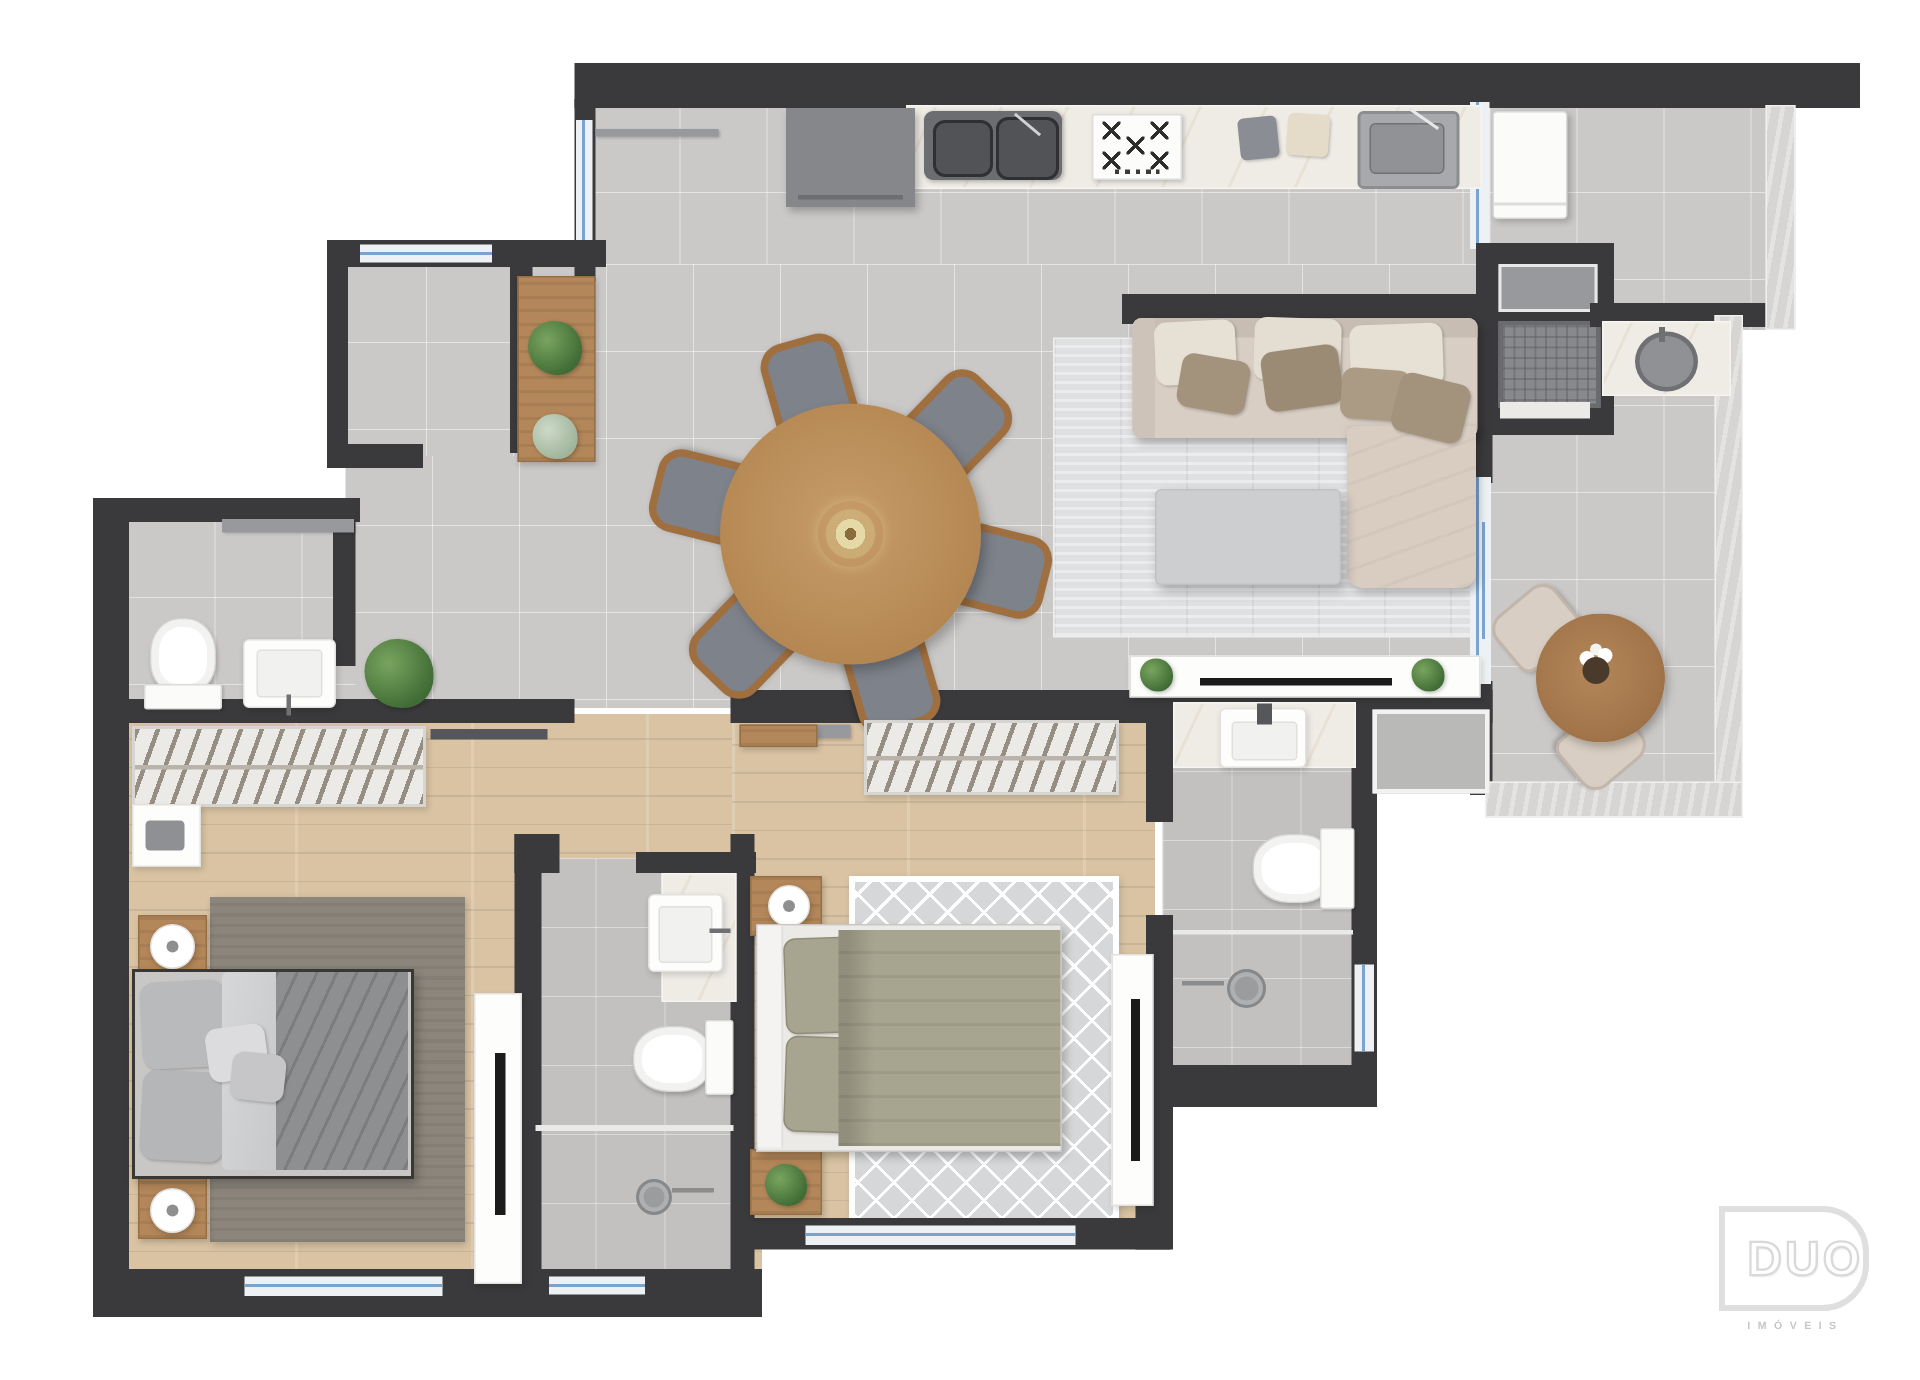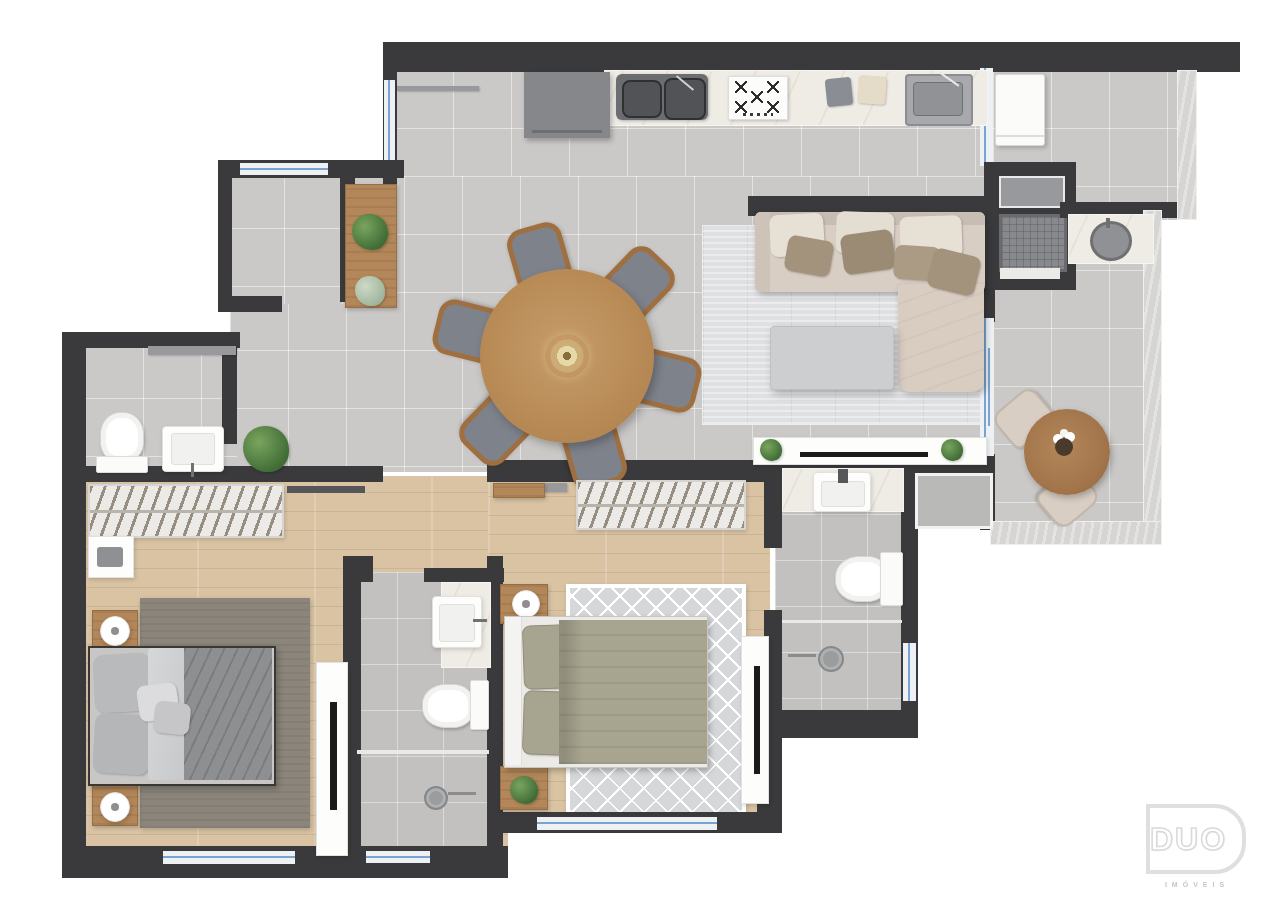--- a/index.html
+++ b/index.html
@@ -74,21 +74,21 @@
   .rug-dark{position:absolute;background:var(--rug_dark,#8b857b);
     background-image:repeating-linear-gradient(0deg,#0000000d 0 2px,transparent 2px 7px);
     box-shadow:1px 2px 5px #00000033;}
   .rug-trellis{position:absolute;background-color:#d6d7d9;border:4px solid #fff;
     background-image:repeating-linear-gradient(45deg,#fff 0 2px,transparent 2px 17px),
                      repeating-linear-gradient(-45deg,#fff 0 2px,transparent 2px 17px);
     box-shadow:1px 2px 5px #00000026;}
   
   #logo-box{position:absolute;left:1146px;top:804px;width:92px;height:62px;
     border:4px solid var(--logo_gray,#dfdfdf);border-radius:0 31px 31px 0;
-    display:flex;align-items:center;justify-content:flex-start;background:#fff;}
+    display:flex;align-items:center;justify-content:flex-end;background:#fff;}
   #logo-brand{font-weight:bold;font-size:32px;letter-spacing:2px;color:#fff;
     -webkit-text-stroke:1.5px #d9d9d9;text-shadow:1px 1px 1px #ececec;}
   #logo-tagline{position:absolute;left:1152px;top:881px;width:90px;text-align:center;
     font-size:7px;letter-spacing:5px;color:#c6c6c6;font-weight:bold;}
 </style>
 </head>
 <body>
 
 <div id="plan">
 

